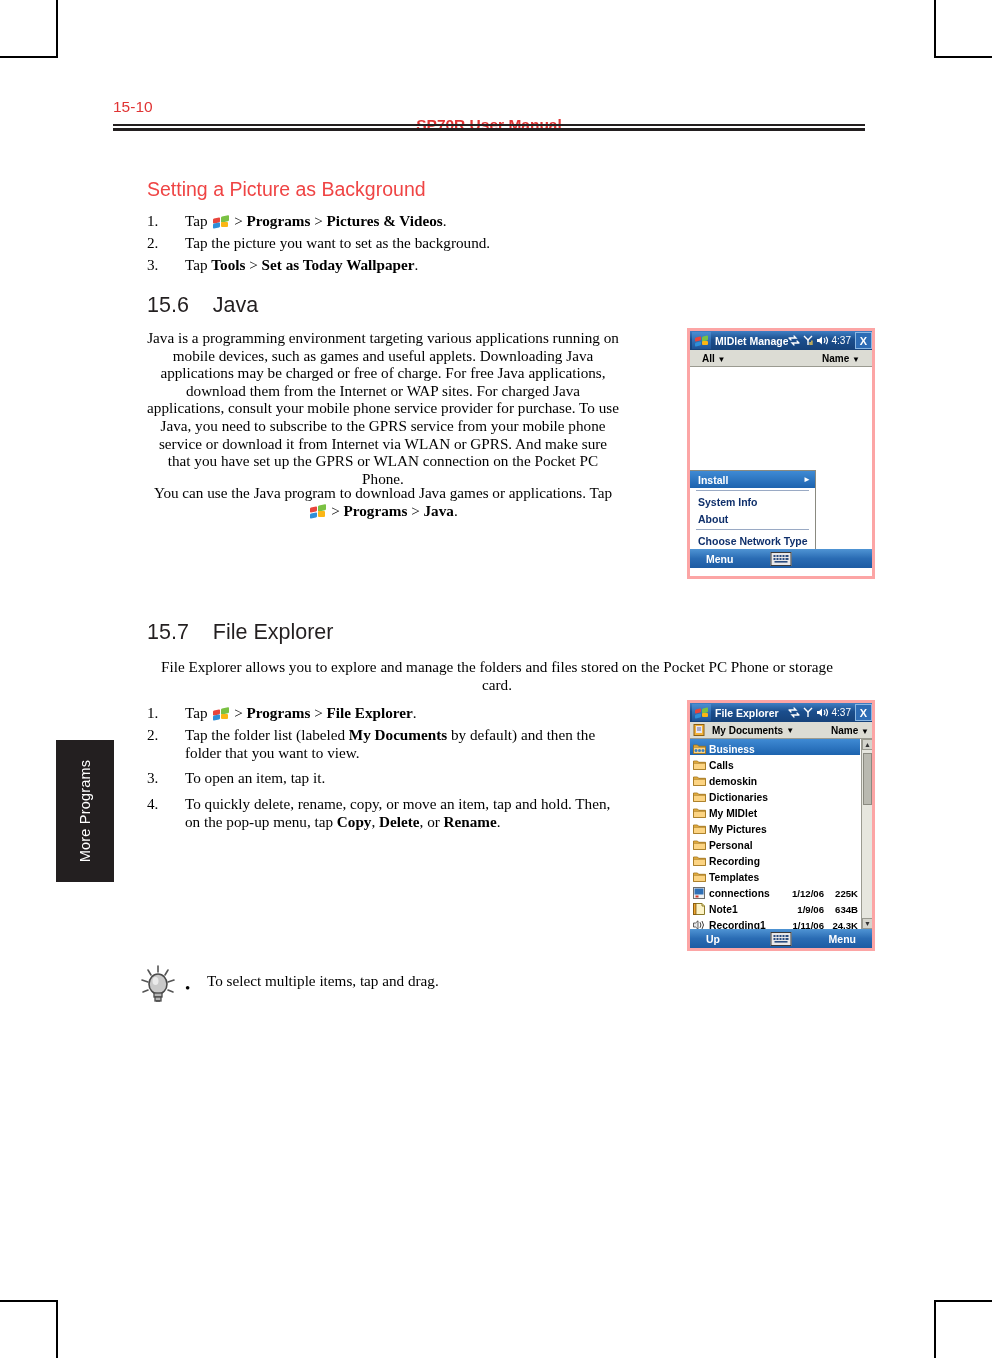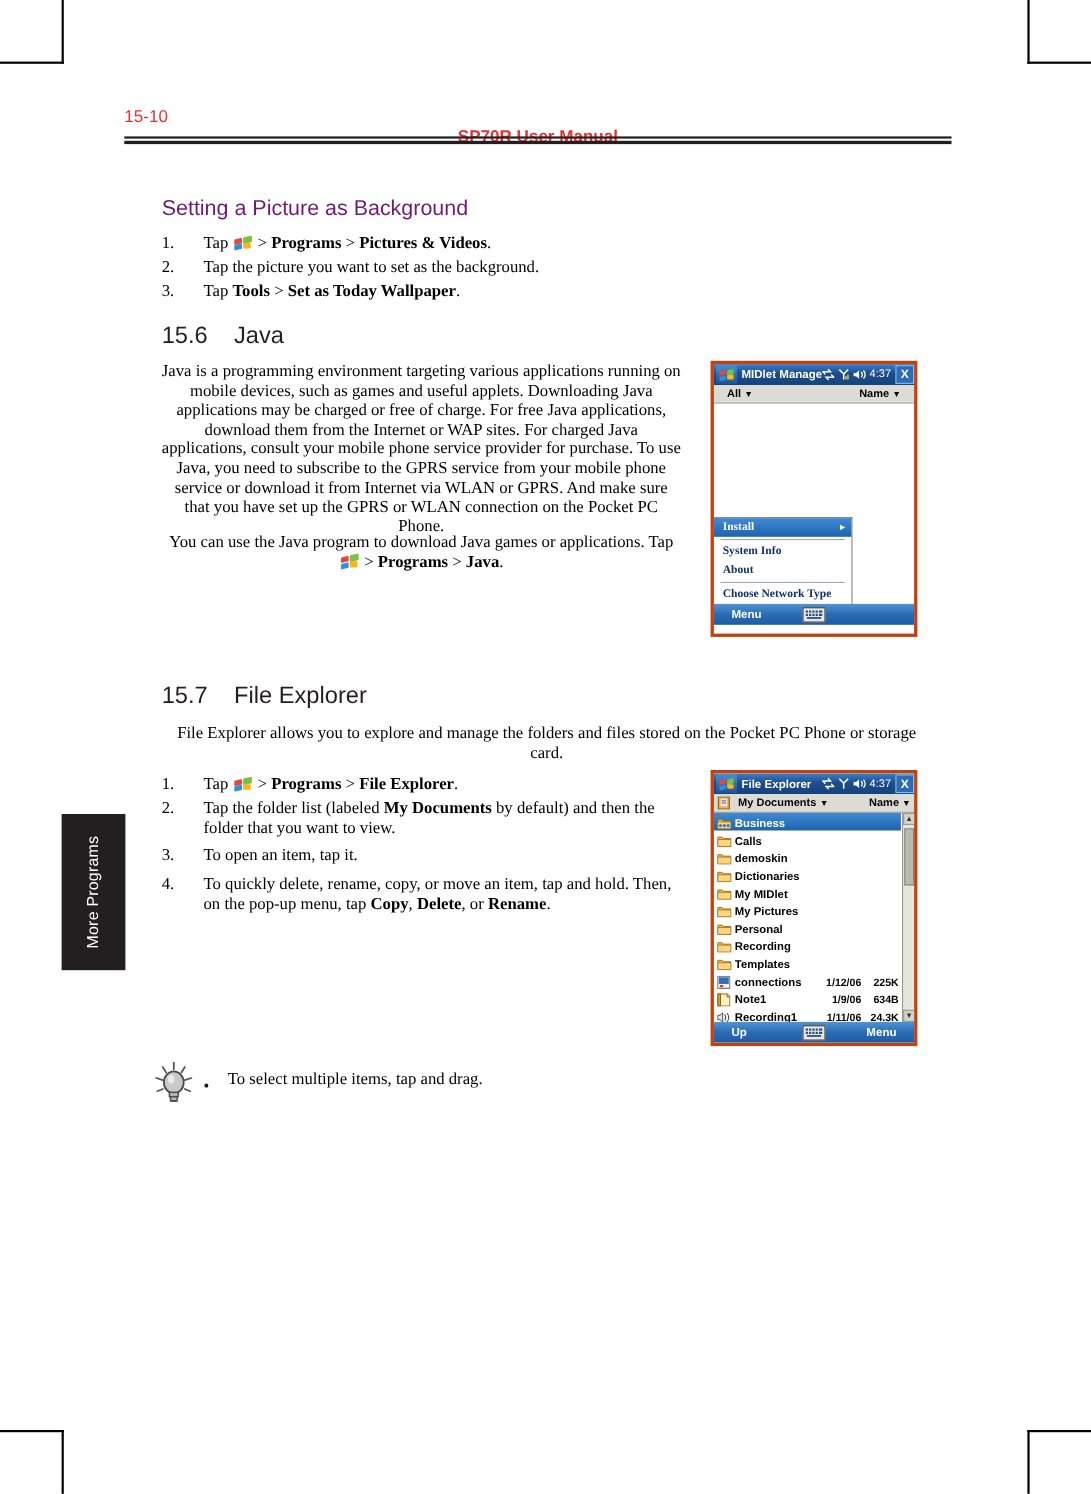--- a/index.html
+++ b/index.html
@@ -74,21 +74,21 @@
     letter-spacing: 0.2px;
   }
 
   
   .content { position: absolute; left: 147px; top: 0; width: 718px; }
 
   h3.sub {
     font-family: "Liberation Sans", sans-serif;
     font-weight: normal;
     font-size: 19.5px;
-    color: #701a75;
+    color: #ef4444;
     margin: 0;
     position: absolute;
   }
   h2.sect {
     font-family: "Liberation Sans", sans-serif;
     font-weight: normal;
     font-size: 21.5px;
     color: #231f20;
     margin: 0;
     position: absolute;
@@ -151,24 +151,25 @@
   }
   .tip .txt {
     position: absolute; left: 70px; top: 10px;
     font-family: "Liberation Serif", serif;
     font-size: 15.2px; color: #000;
   }
 
   
   .device {
     position: absolute;
-    border: 3px solid #c2410c;
+    border: 3px solid #fca5a5;
     background: #fff;
     font-family: "Liberation Sans", sans-serif;
     overflow: hidden;
+    margin-left: 41px;
   }
   .dev-title {
     height: 19px;
     background: linear-gradient(to bottom, #3f7fc4 0%, #1b4e8d 45%, #16427a 100%);
     display: flex; align-items: center;
     padding: 0 0 0 2px;
     color: #fff; font-size: 10.5px; font-weight: bold;
     white-space: nowrap;
   }
   .dev-title .startbtn {
@@ -412,21 +413,21 @@
     </span>
     <span class="clock">4:37</span>
     <span class="closebtn">X</span>
   </div>
 
   <div class="dev-cmdbar">
     <span><span>All</span> <span class="caret">▼</span></span>
     <span><span>Name</span> <span class="caret">▼</span></span>
   </div>
 
-  <div class="dev-body" style="height:182px;font-family:Liberation Serif, serif;">
+  <div class="dev-body" style="height:182px;">
     <div class="popup">
       <div class="row sel">
         <span>Install</span>
         <span style="font-size:8px;">►</span>
       </div>
       <div class="sep"></div>
       <div class="row">
         <span>System Info</span>
       </div>
       <div class="row">

